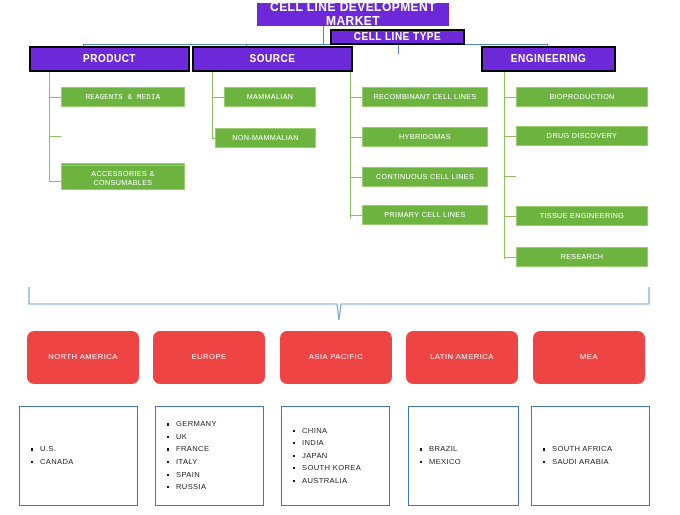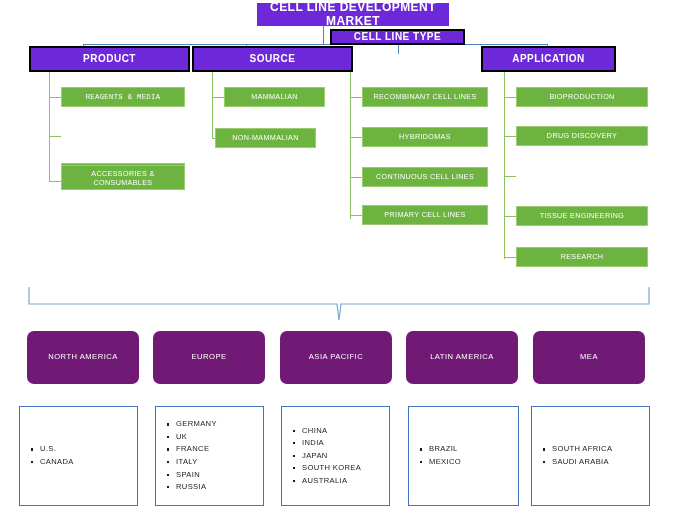--- a/index.html
+++ b/index.html
@@ -60,21 +60,21 @@
     border: 1px solid #9ccc72;
     color: #ffffff;
     font-size: 7.2px;
     letter-spacing: .35px;
     padding: 0 3px;
   }
   .leaf-box.two-line { line-height: 1.25; }
 
   
   .region-box {
-    background: #701a75;
+    background: #ef4444;
     border-radius: 7px;
     color: #ffffff;
     font-size: 7.6px;
     letter-spacing: .5px;
     align-items: center;
   }
 
   
   .country-box {
     position: absolute;
@@ -165,21 +165,21 @@
     <span>ACCESSORIES &amp; CONSUMABLES</span>
   </div>
 
   <div class="node cat-box" style="left:192px; top:46px; width:161px; height:26px;">
     <span>SOURCE</span>
   </div>
   <div class="line-green" style="left:212px; top:72px; width:1.2px; height:67px;"></div>
   <div class="line-green" style="left:212px; top:97px; width:12px; height:1.2px;"></div>
   <div class="line-green" style="left:212px; top:138px; width:12px; height:1.2px;"></div>
 
-  <div class="node leaf-box" style="left:224px; top:87px; width:101px; height:20px;">
+  <div class="node leaf-box" style="left:224px; top:87px; width:92px; height:20px;">
     <span>MAMMALIAN</span>
   </div>
   <div class="node leaf-box" style="left:215px; top:128px; width:101px; height:20px;">
     <span>NON-MAMMALIAN</span>
   </div>
 
   <div class="node cat-box" style="left:330px; top:29px; width:135px; height:16px;">
     <span>CELL LINE TYPE</span>
   </div>
   <div class="line-green" style="left:350px; top:72px; width:1.2px; height:147px;"></div>
@@ -195,21 +195,21 @@
     <span>HYBRIDOMAS</span>
   </div>
   <div class="node leaf-box" style="left:362px; top:167px; width:126px; height:20px;">
     <span>CONTINUOUS CELL LINES</span>
   </div>
   <div class="node leaf-box" style="left:362px; top:205px; width:126px; height:20px;">
     <span>PRIMARY CELL LINES</span>
   </div>
 
   <div class="node cat-box" style="left:481px; top:46px; width:135px; height:26px;">
-    <span>APPLICATION</span>
+    <span>ENGINEERING</span>
   </div>
   <div class="line-green" style="left:504px; top:72px; width:1.2px; height:187px;"></div>
   <div class="line-green" style="left:504px; top:97px; width:12px; height:1.2px;"></div>
   <div class="line-green" style="left:504px; top:136px; width:12px; height:1.2px;"></div>
   <div class="line-green" style="left:504px; top:176px; width:12px; height:1.2px;"></div>
   <div class="line-green" style="left:504px; top:216px; width:12px; height:1.2px;"></div>
   <div class="line-green" style="left:504px; top:257px; width:12px; height:1.2px;"></div>
 
   <div class="node leaf-box" style="left:516px; top:87px; width:132px; height:20px;">
     <span>BIOPRODUCTION</span>

